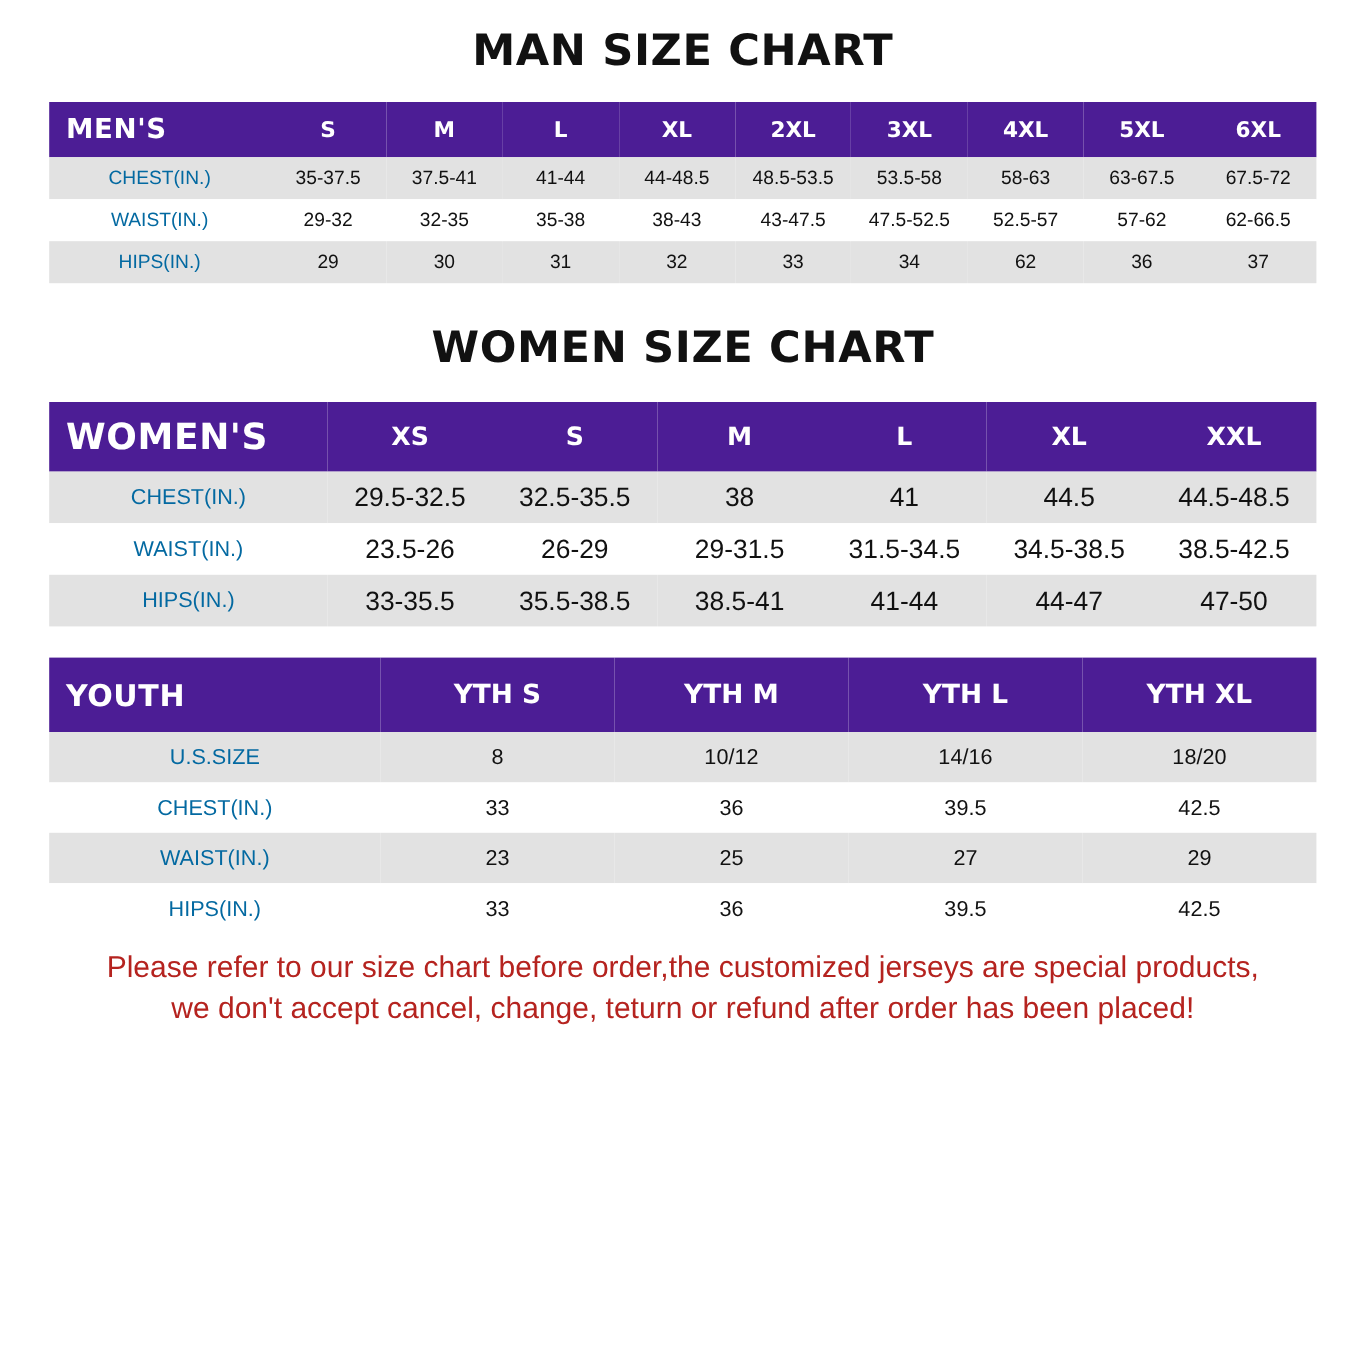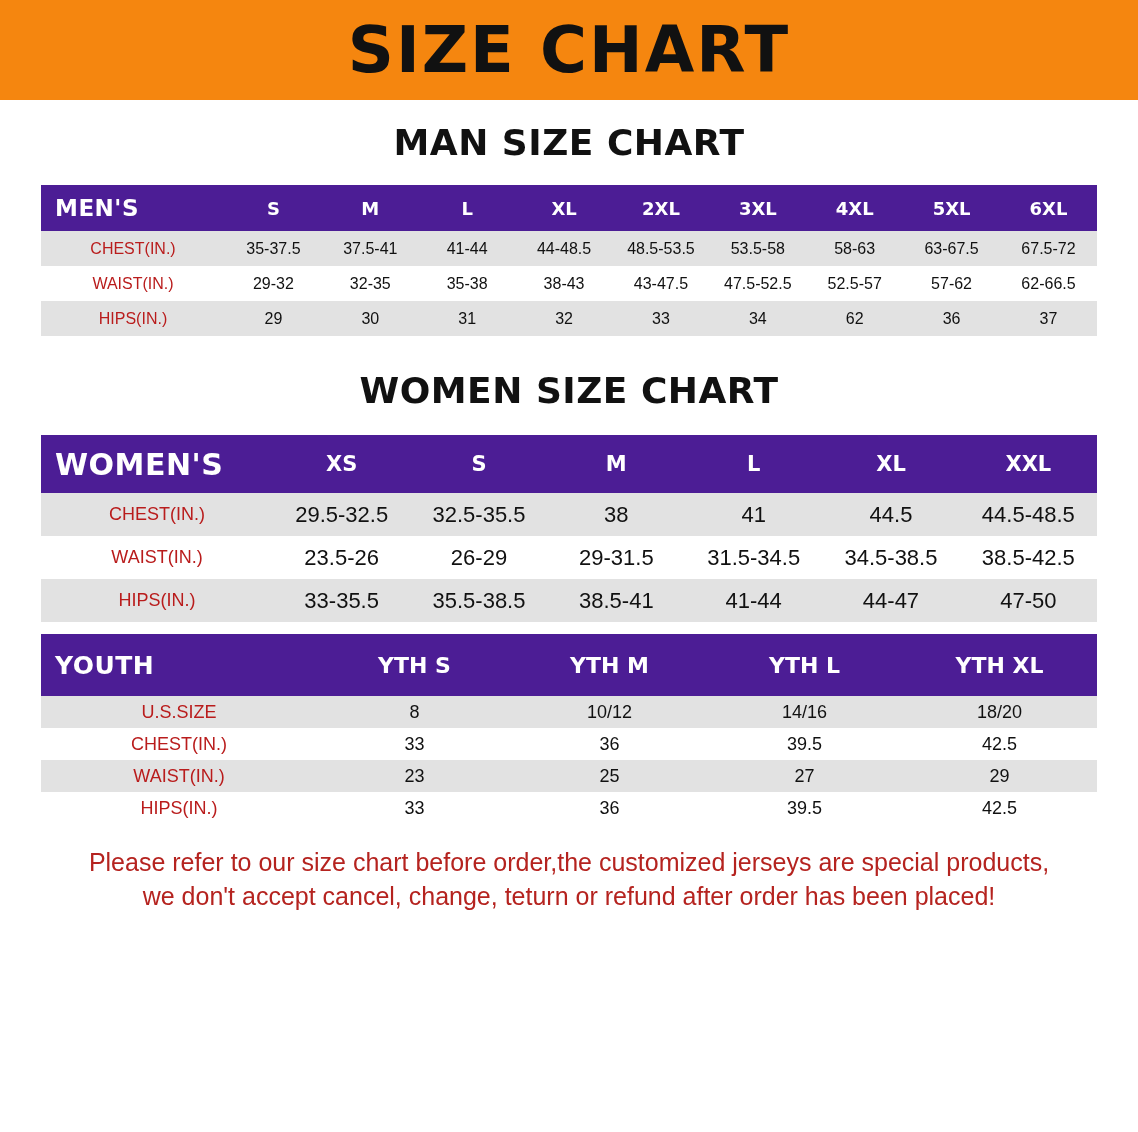--- a/index.html
+++ b/index.html
@@ -81,21 +81,21 @@
   table.size thead th.first {
     text-align: left;
     padding-left: 14px;
     font-size: 24px;
     letter-spacing: 0.5px;
   }
   
   table.size tbody td.first {
     text-align: center;
     font-size: 17px;
-    color: #b91c1c;
+    color: #0369a1;
   }
   table.size tbody td {
     font-size: 17px;
   }
   .row-shade { background: #e2e2e2; }
   .row-plain { background: #ffffff; }
 
   
   #men-table thead th { font-size: 18px; height: 46px; }
   #men-table thead th.first { font-size: 23px; }
@@ -106,48 +106,45 @@
   
   #women-table thead th { font-size: 21px; height: 58px; }
   #women-table thead th.first { font-size: 30px; }
   #women-table tbody tr { height: 43px; }
   #women-table tbody td { font-size: 22px; }
   #women-table tbody td.first { font-size: 18px; }
 
   
   #youth-table thead th { font-size: 22px; height: 62px; }
   #youth-table thead th.first { font-size: 25px; }
-  #youth-table tbody tr { height: 32px; }
+  #youth-table tbody tr { height: 42px; }
   #youth-table tbody td { font-size: 18px; }
   #youth-table tbody td.first { font-size: 18px; }
 
   .mt-men   { margin-top: 22px; }
   .mt-women { margin-top: 24px; }
-  .mt-youth { margin-top: 12px; }
+  .mt-youth { margin-top: 26px; }
 
   
   .note {
-    margin: 22px auto 0 auto;
+    margin: 12px auto 0 auto;
     width: 1060px;
     text-align: center;
     color: #b5231f;
     font-family: "Liberation Sans", sans-serif;
     font-size: 25px;
     line-height: 1.35;
   }
   .note div { white-space: nowrap; }
 </style>
 </head>
 <body>
 
 <div class="page">
 
-  <div class="banner">
-    <div class="banner-title">SIZE CHART</div>
-  </div>
 
   <div class="section-heading h-man">MAN SIZE CHART</div>
   <div class="table-wrap mt-men">
     <table class="size" id="men-table">
       <thead>
         <tr>
           <th class="first" style="width:170px">MEN'S</th>
           <th>S</th>
           <th>M</th>
           <th>L</th>

